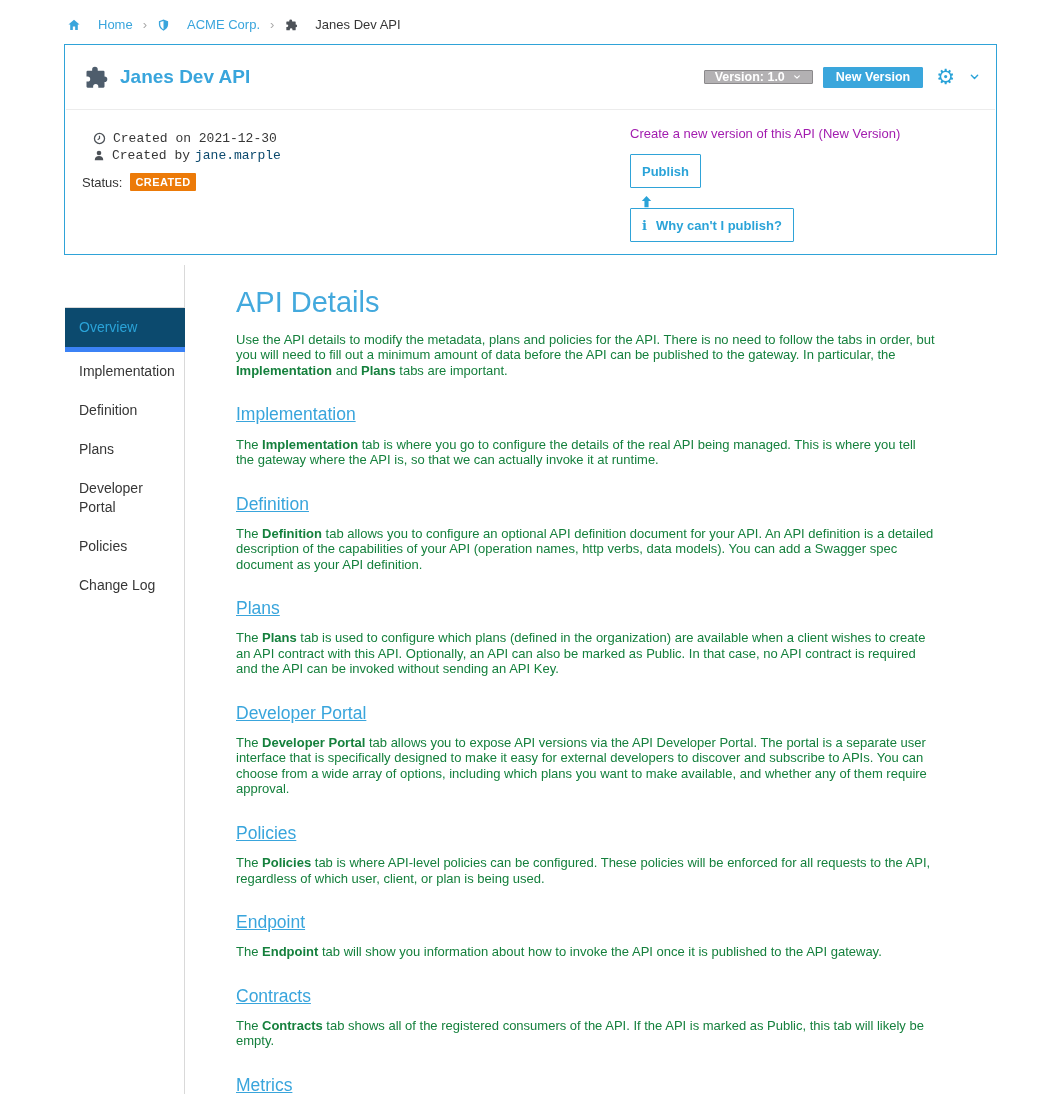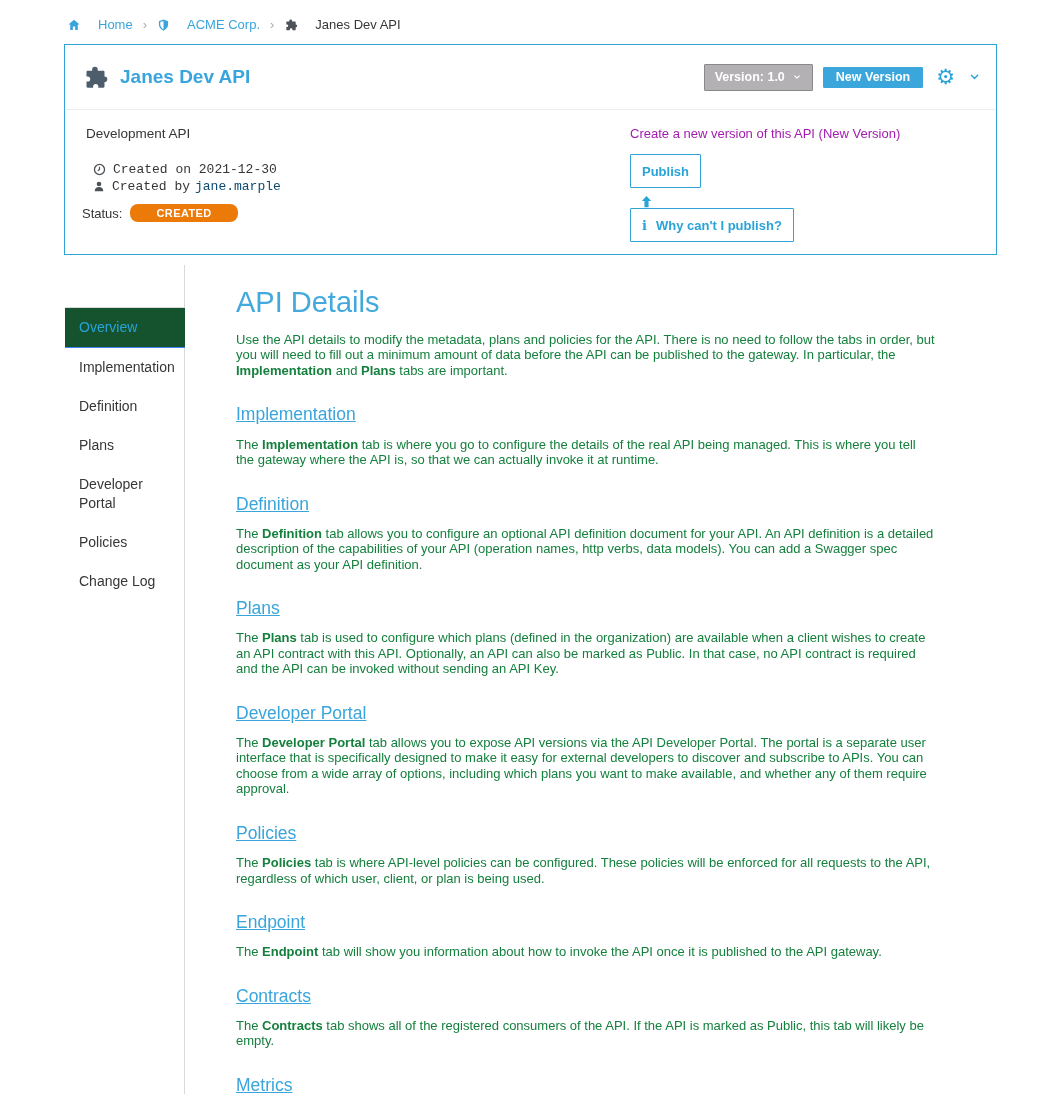--- a/index.html
+++ b/index.html
@@ -18,48 +18,48 @@
   .crumb .current { color:#363636; }
   .crumb-sep { color:#a9a9a9; font-size:13px; padding:0 1px; }
   .icon { display:inline-flex; align-items:center; justify-content:center; }
 
   
   .card { margin-left:64px; width:933px; border:1px solid #2fa3d8; background:#fff; }
   .card-top { display:flex; align-items:center; height:64px; padding:0 15px 0 17px; }
   .api-title { font-size:19px; font-weight:bold; color:#39a5dc; margin-left:11px; }
   .card-top .spacer { flex:1; }
   .btn { display:inline-flex; align-items:center; justify-content:center; border-radius:1px; font-weight:bold; cursor:pointer; }
-  .btn-version { background:#b3b1b3; border:1px solid #8b898b; color:#fff; font-size:12.5px; padding:5px 10px; gap:7px; height:27px; }
+  .btn-version { background:#b3b1b3; border:1px solid #8b898b; color:#fff; font-size:12.5px; padding:5px 10px; gap:7px; height:14px; }
   .btn-newver { background:#3aa6dc; border:1px solid #3aa6dc; color:#fff; font-size:12.5px; padding:5px 12px; height:21px; margin-left:10px; }
   .top-icon-btn { margin-left:13px; display:inline-flex; align-items:center; cursor:pointer; }
   .gear-glyph { font-family:"DejaVu Sans", sans-serif; font-size:21px; color:#2aa3d8; line-height:1; }
   .card-divider { height:1px; background:#ececec; margin:0 1px; }
   .card-body { display:flex; padding:0 15px 12px 0; }
   .meta-col { width:565px; flex:none; padding-left:17px; }
   .api-desc { margin-top:16px; margin-left:4px; font-size:13.5px; color:#363636; }
   .meta-rows { margin-top:20px; margin-left:11px;font-family:Liberation Mono, monospace; }
   .meta-row { display:flex; align-items:center; gap:7px; height:16px; color:#363636; }
   .meta-row + .meta-row { margin-top:1px; }
   .status-row { margin-top:10px; display:flex; align-items:center; gap:8px; }
-  .badge-status { background:#ec7a08; color:#fff; font-size:11px; font-weight:bold; letter-spacing:.4px; padding:3px 26px 3px; border-radius:8px; }
+  .badge-status { background:#ec7a08; color:#fff; font-size:11px; font-weight:bold; letter-spacing:.4px; padding:3px 5px 3px; border-radius:1px; }
   .action-col { flex:1; padding-top:16px; }
   .newver-link { color:#a21caf; font-size:13px;text-align:center; }
   .btn-outline { background:#fff; border:1px solid #2fa3d8; color:#2aa3d8; font-size:13px; font-weight:bold; padding:4px 11px; height:34px; }
   .publish-btn { margin-top:13px; }
   .arrow-up { margin:6px 0 -1px 9px; height:15px; }
   .why-btn { margin-top:0; gap:9px; }
   .info-i { font-family:"DejaVu Serif", serif; font-weight:bold; font-style:normal; font-size:13px; }
 
   
   .lower { display:flex; margin-left:65px; margin-top:10px; }
   .sidebar { position:relative; width:120px; flex:none; padding-bottom:40px; }
   .sidebar::after { content:""; position:absolute; top:0; right:0; bottom:0; width:1px; background:#d9d9d9; }
   .side-spacer { height:42px; }
   .side-item { padding:10px 14px; font-size:14px; color:#363636; cursor:pointer; line-height:19px; }
-  .side-item.active { position:relative; z-index:1; background:#14532d; border-top:1px solid #d9d9d9; border-bottom:1px solid #3b82f6; color:#2aa3d8; }
+  .side-item.active { position:relative; z-index:1; background:#0c4a6e; border-top:1px solid #d9d9d9; border-bottom:5px solid #3b82f6; color:#2aa3d8; }
 
   .content { width:750px; padding-left:51px; padding-top:0; }
   .content h1 { margin:22px 0 13px; font-size:29px; font-weight:300; color:#43a9dd; line-height:1.1; }
   .content p { margin:0; font-size:13px; line-height:15.5px; color:#15803d; }
   .intro { margin-bottom:24px; }
   .topic { margin-bottom:0; }
   .topic h2 { margin:26px 0 12px; font-size:17.5px; font-weight:400; line-height:1.15; }
   .topic h2 a { color:#39a5dc; text-decoration:underline; font-weight:400; }
   strong { font-weight:bold; }
 </style>
@@ -120,21 +120,20 @@
       <span class="icon">
         <svg width="13" height="10" viewBox="0 0 24 24">
             <path d="M4.5 8 L12 15.5 L19.5 8" stroke="#2aa3d8" stroke-width="3.4" fill="none" stroke-linecap="round" stroke-linejoin="round"></path>
           </svg>
       </span>
     </span>
   </div>
   <div class="card-divider"></div>
   <div class="card-body">
     <div class="meta-col">
-      <div class="api-desc">Development API</div>
       <div class="meta-rows">
         <div class="meta-row">
           <span class="icon">
             <svg width="13" height="13" viewBox="0 0 24 24">
                 <circle cx="12" cy="12" r="9.3" fill="none" stroke="#4d5258" stroke-width="2.4"></circle>
                 <path d="M12 6.8 V12 L8.6 14.2" stroke="#4d5258" stroke-width="2.2" fill="none"></path>
               </svg>
           </span>
           <span>Created on 2021-12-30</span>
         </div>

